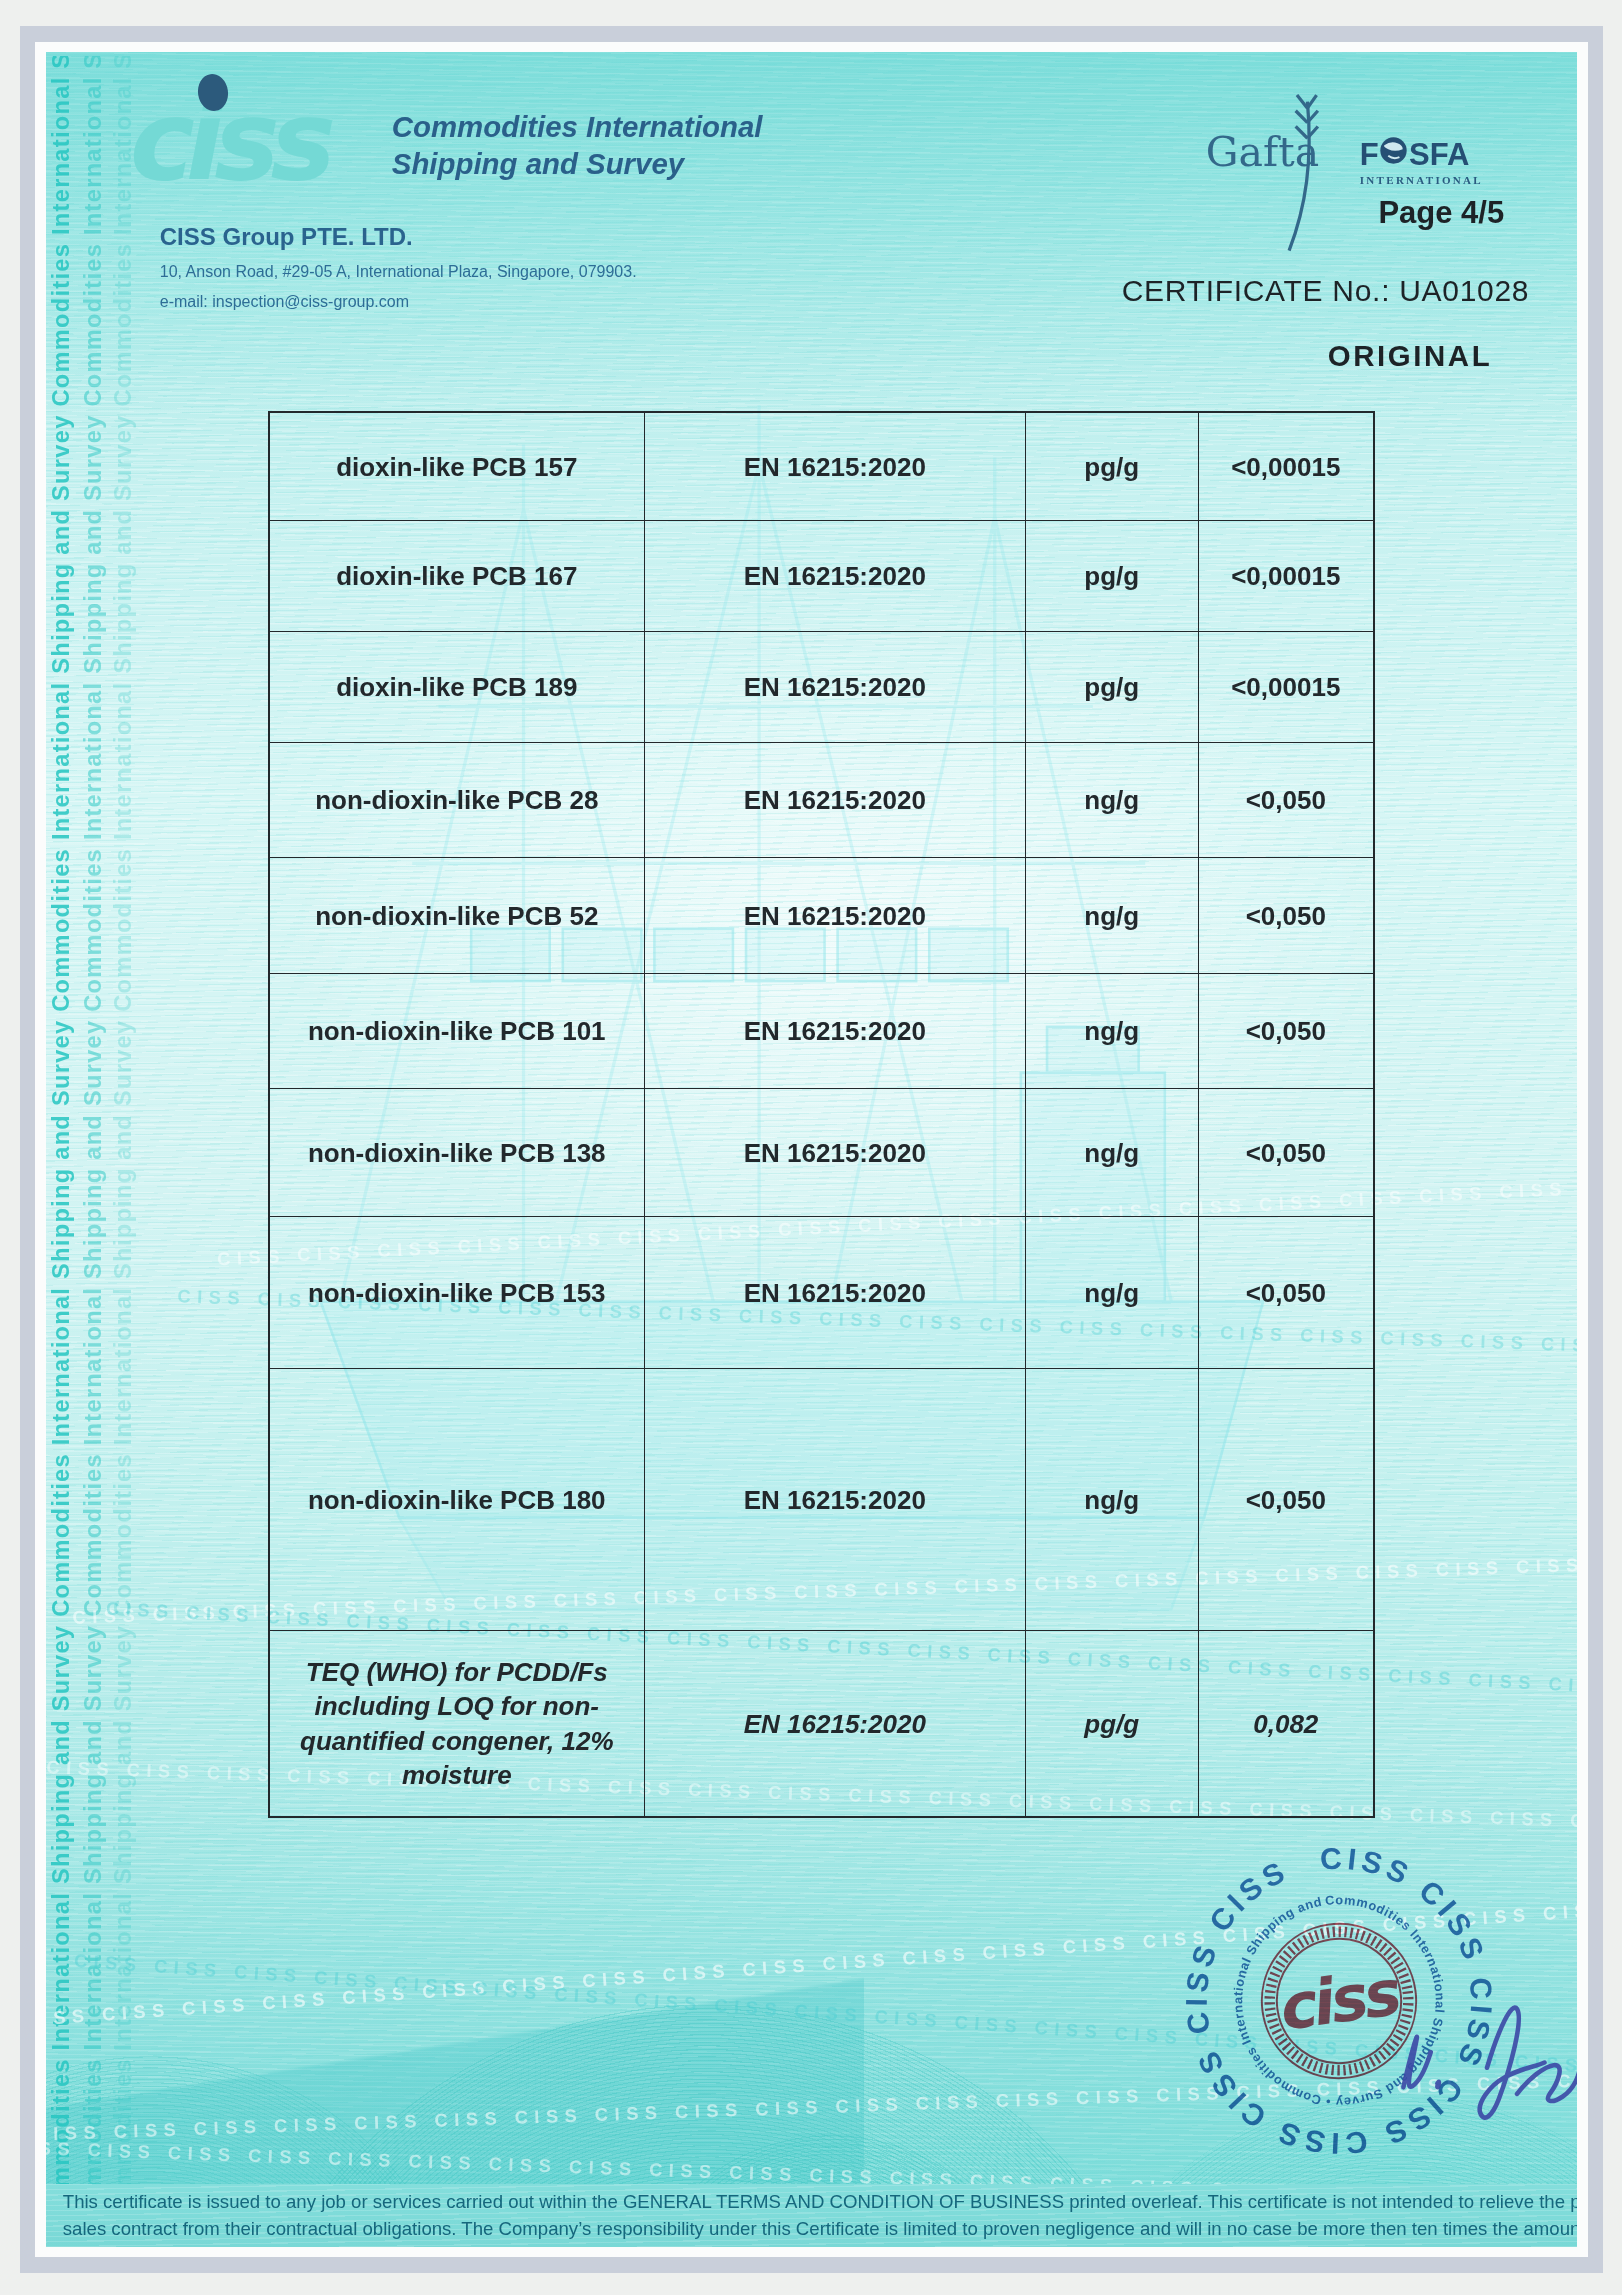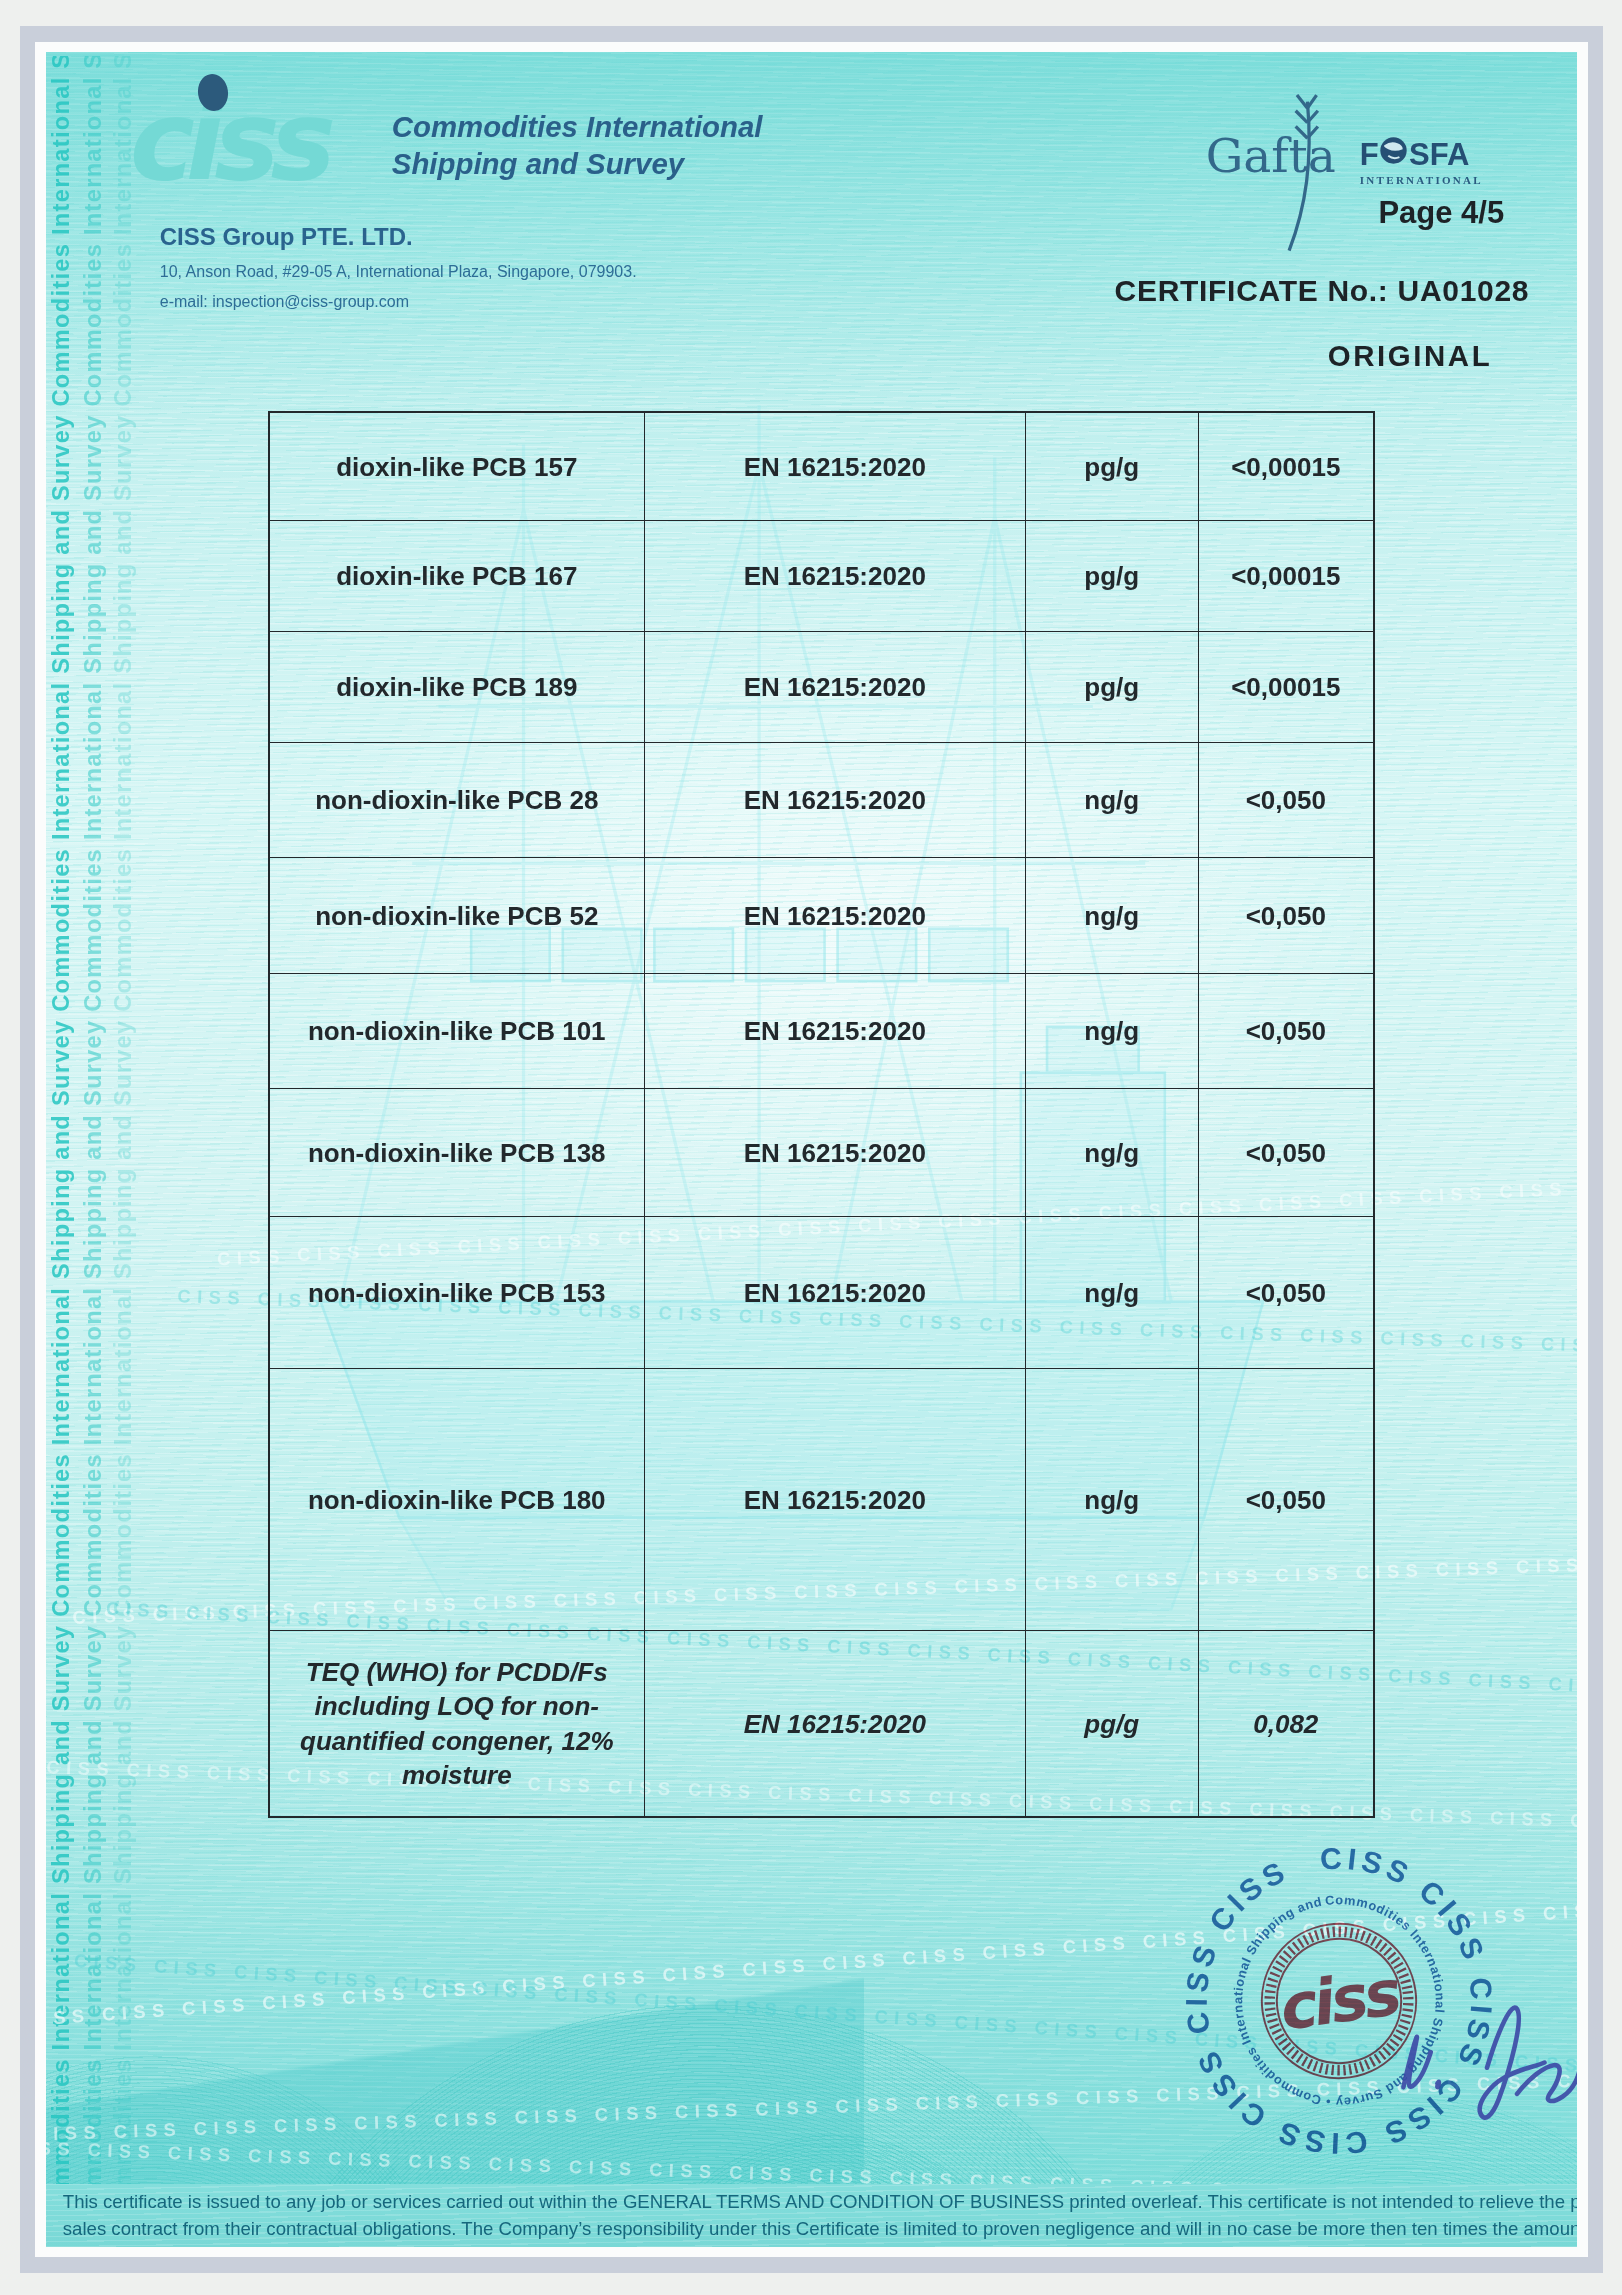--- a/index.html
+++ b/index.html
@@ -53,28 +53,28 @@
     font-family:"DejaVu Sans", sans-serif;font-weight:bold;font-style:italic;
     font-size:110px;letter-spacing:-9.2px;color:#74d9d5;line-height:1;}
   .logo-dot{position:absolute;left:152px;top:22px;width:30px;height:37px;border-radius:50%;
     background:#2c5a7c;transform:rotate(-8deg);}
   .org-name{position:absolute;left:346px;top:56px;color:#2a608a;font-weight:bold;
     font-size:29.4px;line-height:37px;font-style:italic;}
   .addr{position:absolute;left:114px;top:171px;color:#2d6d96;}
   .addr .co{font-weight:bold;font-size:24px;margin-bottom:6px;color:#2a638e;}
   .addr .ln{font-size:16px;line-height:29.4px;}
   .gafta{position:absolute;left:1160px;top:76px;color:#33688a;
-    font-family:"DejaVu Serif", serif;font-size:47px;}
+    font-family:"DejaVu Serif", serif;font-size:41px;}
   .gafta-wheat{position:absolute;left:1218px;top:30px;}
   .fosfa{position:absolute;left:1314px;top:84px;color:#254f74;}
   .fosfa .word{font-weight:bold;font-size:31px;letter-spacing:0px;display:flex;align-items:center;}
   .fosfa .globe{display:inline-block;margin:0 0.7px;}
   .fosfa .sub{font-size:11px;letter-spacing:2.3px;font-weight:bold;margin-top:1.3px;color:#2a5b80;font-family:Liberation Serif, serif;}
   .page-num{position:absolute;right:73px;top:143px;color:#1d2327;font-weight:bold;font-size:31px;}
-  .cert-no{position:absolute;right:48px;top:222px;color:#1d2327;font-weight:bold;font-size:30px;letter-spacing:0.7px;}
+  .cert-no{position:absolute;right:48px;top:222px;color:#1d2327;font-weight:normal;font-size:30px;letter-spacing:0.7px;}
   .original{position:absolute;right:85px;top:287px;color:#1d2327;font-weight:bold;font-size:29.4px;letter-spacing:2.6px;}
   
   .lab-table{position:absolute;left:222px;top:359px;width:1103px;z-index:2;
     display:grid;grid-template-columns:375px 381px 173px 174px;
     grid-template-rows:108px 111px 111px 115px 116px 115px 128px 152px 262px 185px;
     border:2px solid #22282c;}
   .cell{border-right:1.3px solid #22282c;border-bottom:1.3px solid #22282c;
     display:flex;align-items:center;justify-content:center;text-align:center;
     font-weight:bold;font-size:26px;line-height:1.32;color:#22282c;padding:0 17px;box-sizing:border-box;}
   .cell.c4{border-right:none;}

